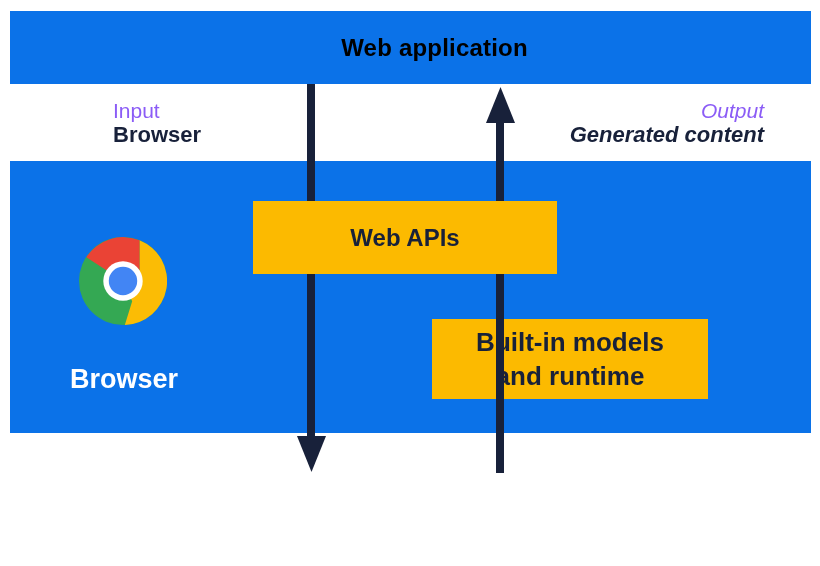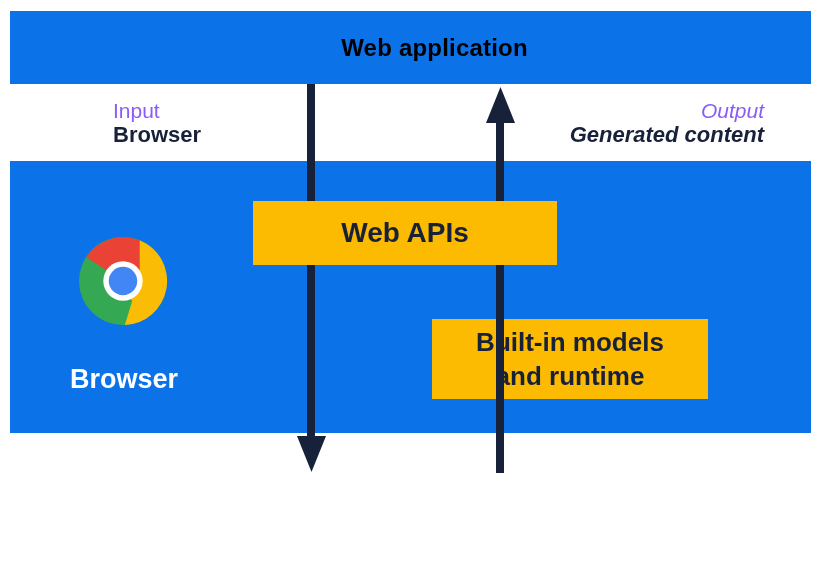--- a/index.html
+++ b/index.html
@@ -29,21 +29,21 @@
   .arrow-down .shaft{top:0;height:353px;}
   .arrow-up .shaft{top:35px;height:351px;}
   .arrow .head{position:absolute;left:0;width:29px;height:36px;background:#18213a;}
   .arrow-down .head{top:352px;clip-path:polygon(0 0,100% 0,50% 100%);}
   .arrow-up .head{top:0;clip-path:polygon(50% 0,100% 100%,0 100%);}
 
   .ybox{
     position:absolute;background:#fcba00;color:#18213a;font-weight:700;
     display:flex;flex-direction:column;align-items:center;justify-content:center;text-align:center;
   }
-  .box-webapis{left:253px;top:201px;width:304px;height:64px;font-size:28px;z-index:4;}
+  .box-webapis{left:253px;top:201px;width:304px;height:73px;font-size:24px;z-index:4;}
   .box-builtin{left:432px;top:319px;width:276px;height:80px;font-size:26px;line-height:34px;z-index:2;}
 
   .chrome-logo{position:absolute;left:79px;top:237px;width:88px;height:88px;z-index:2;}
   .browser-label{
     position:absolute;left:40px;top:364px;width:168px;text-align:center;
     color:#ffffff;font-size:27px;font-weight:700;z-index:2;
   }
 </style>
 </head>
 <body>

